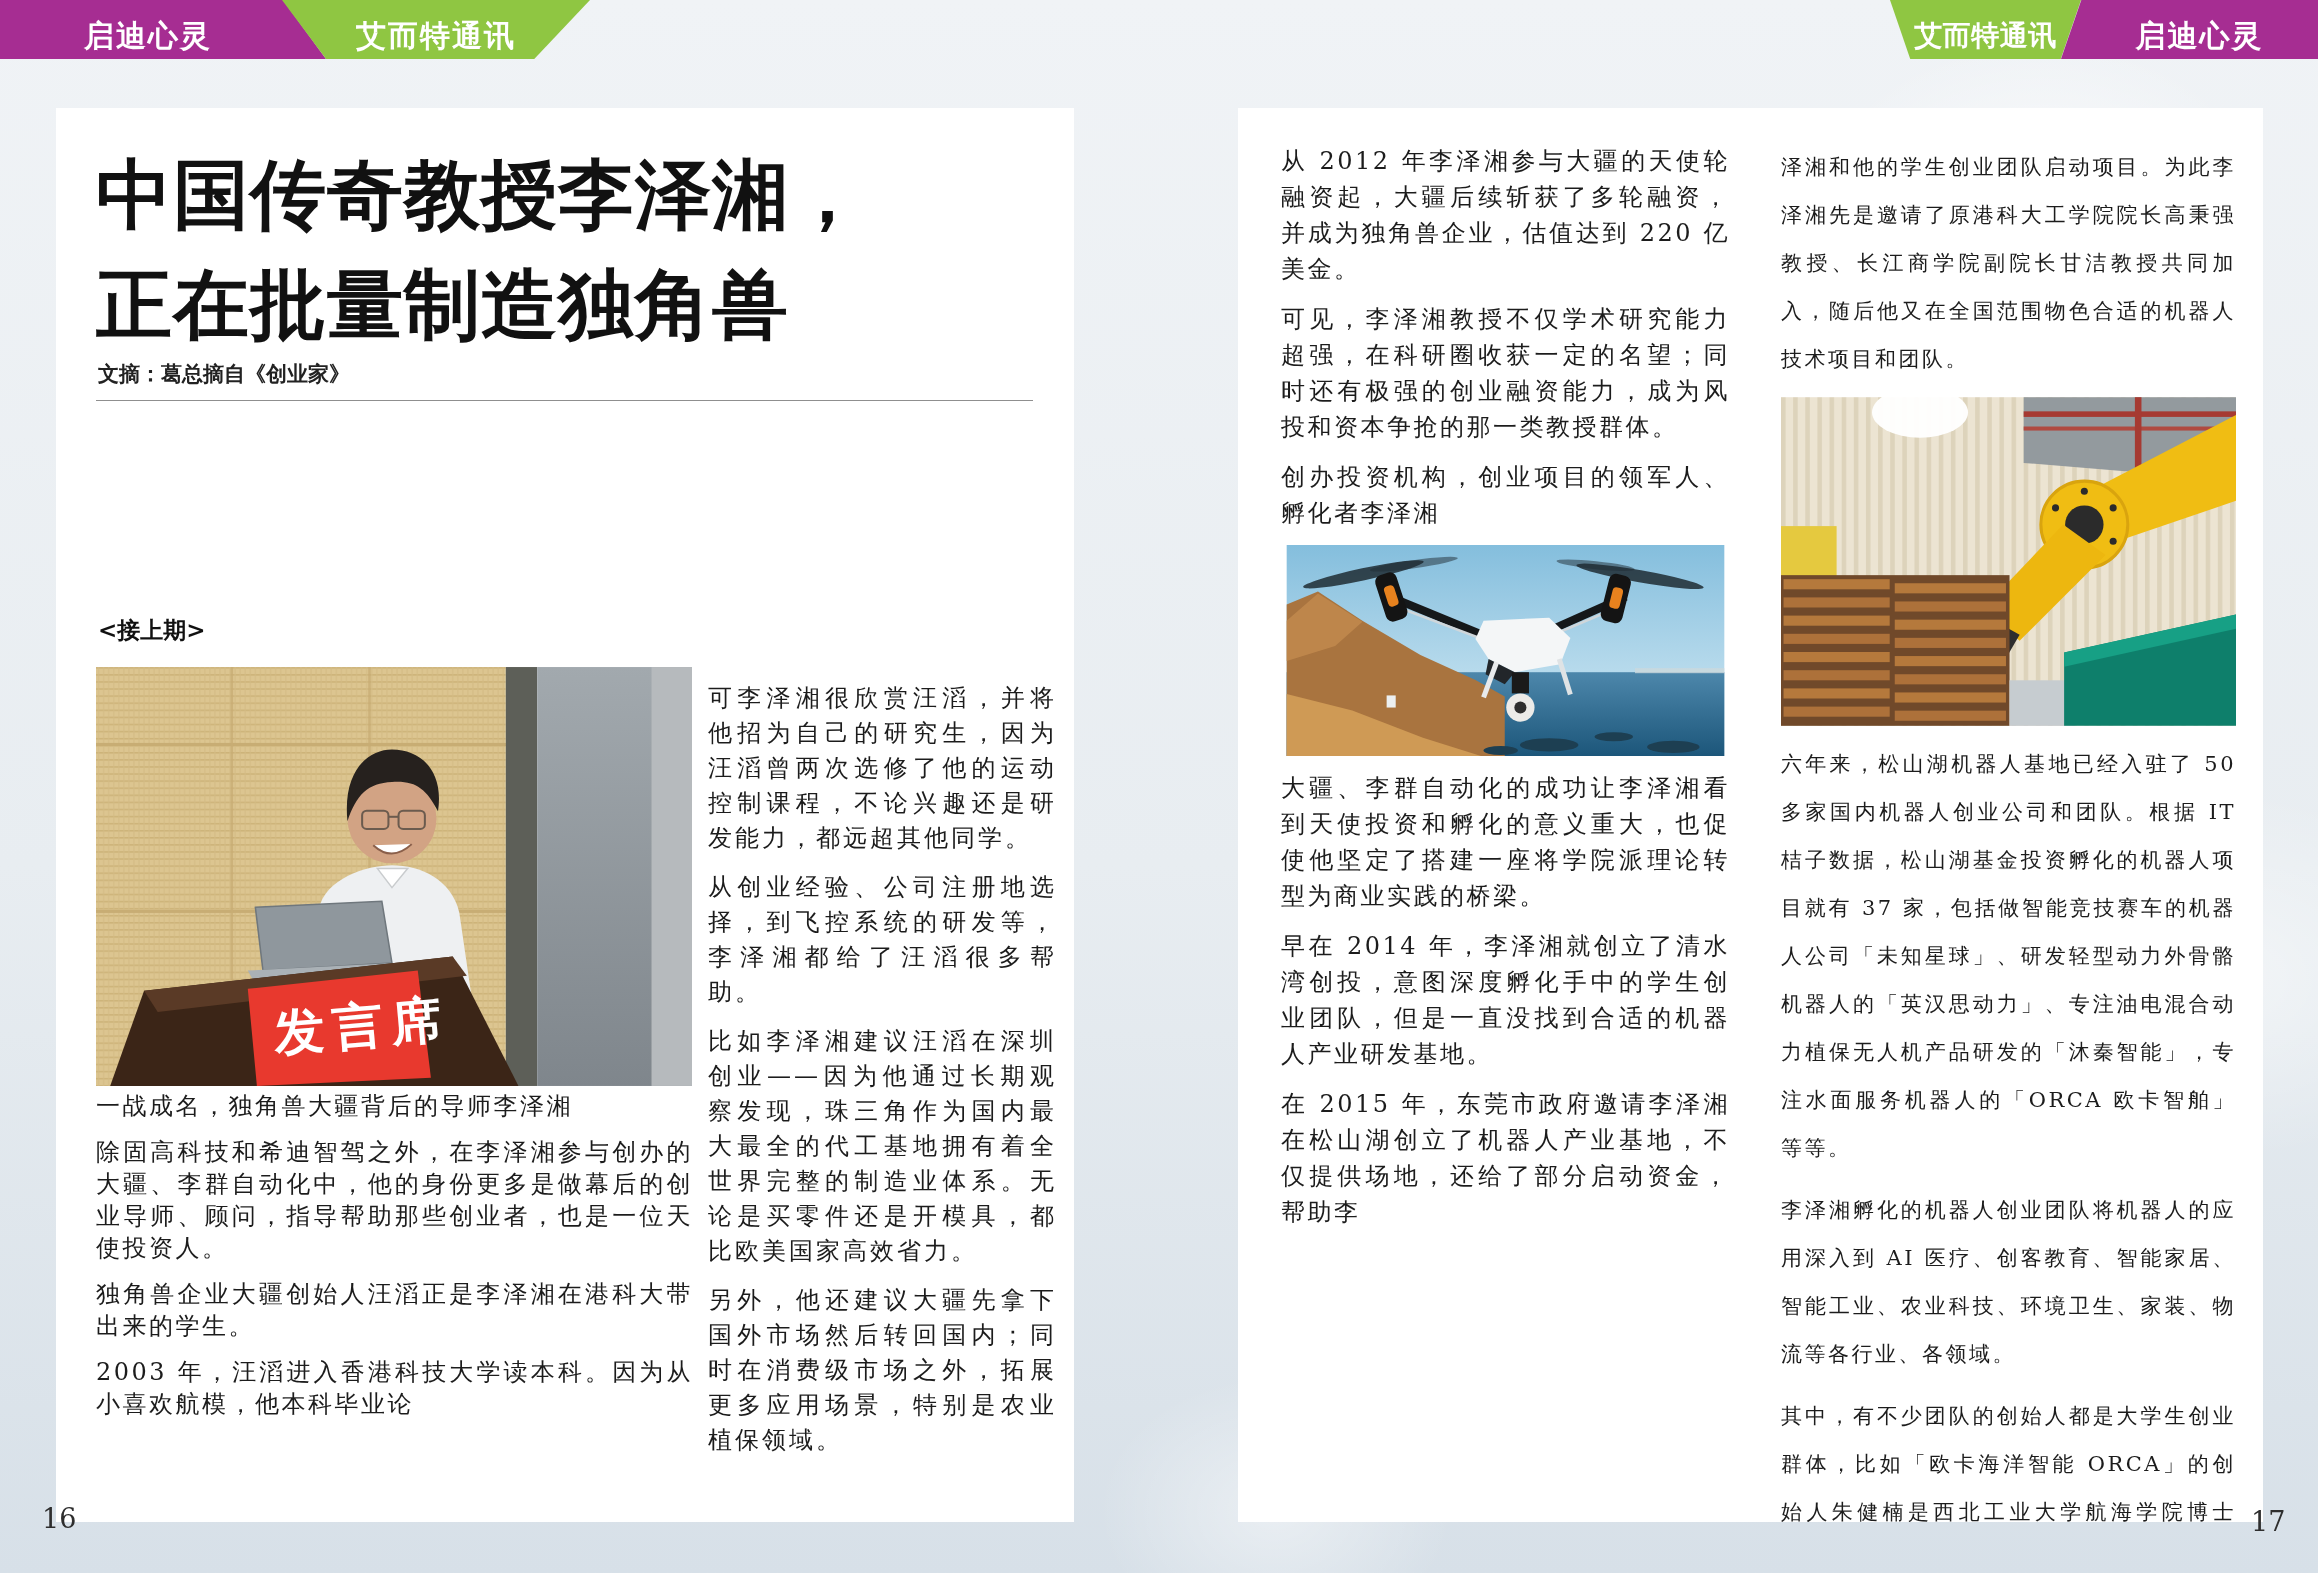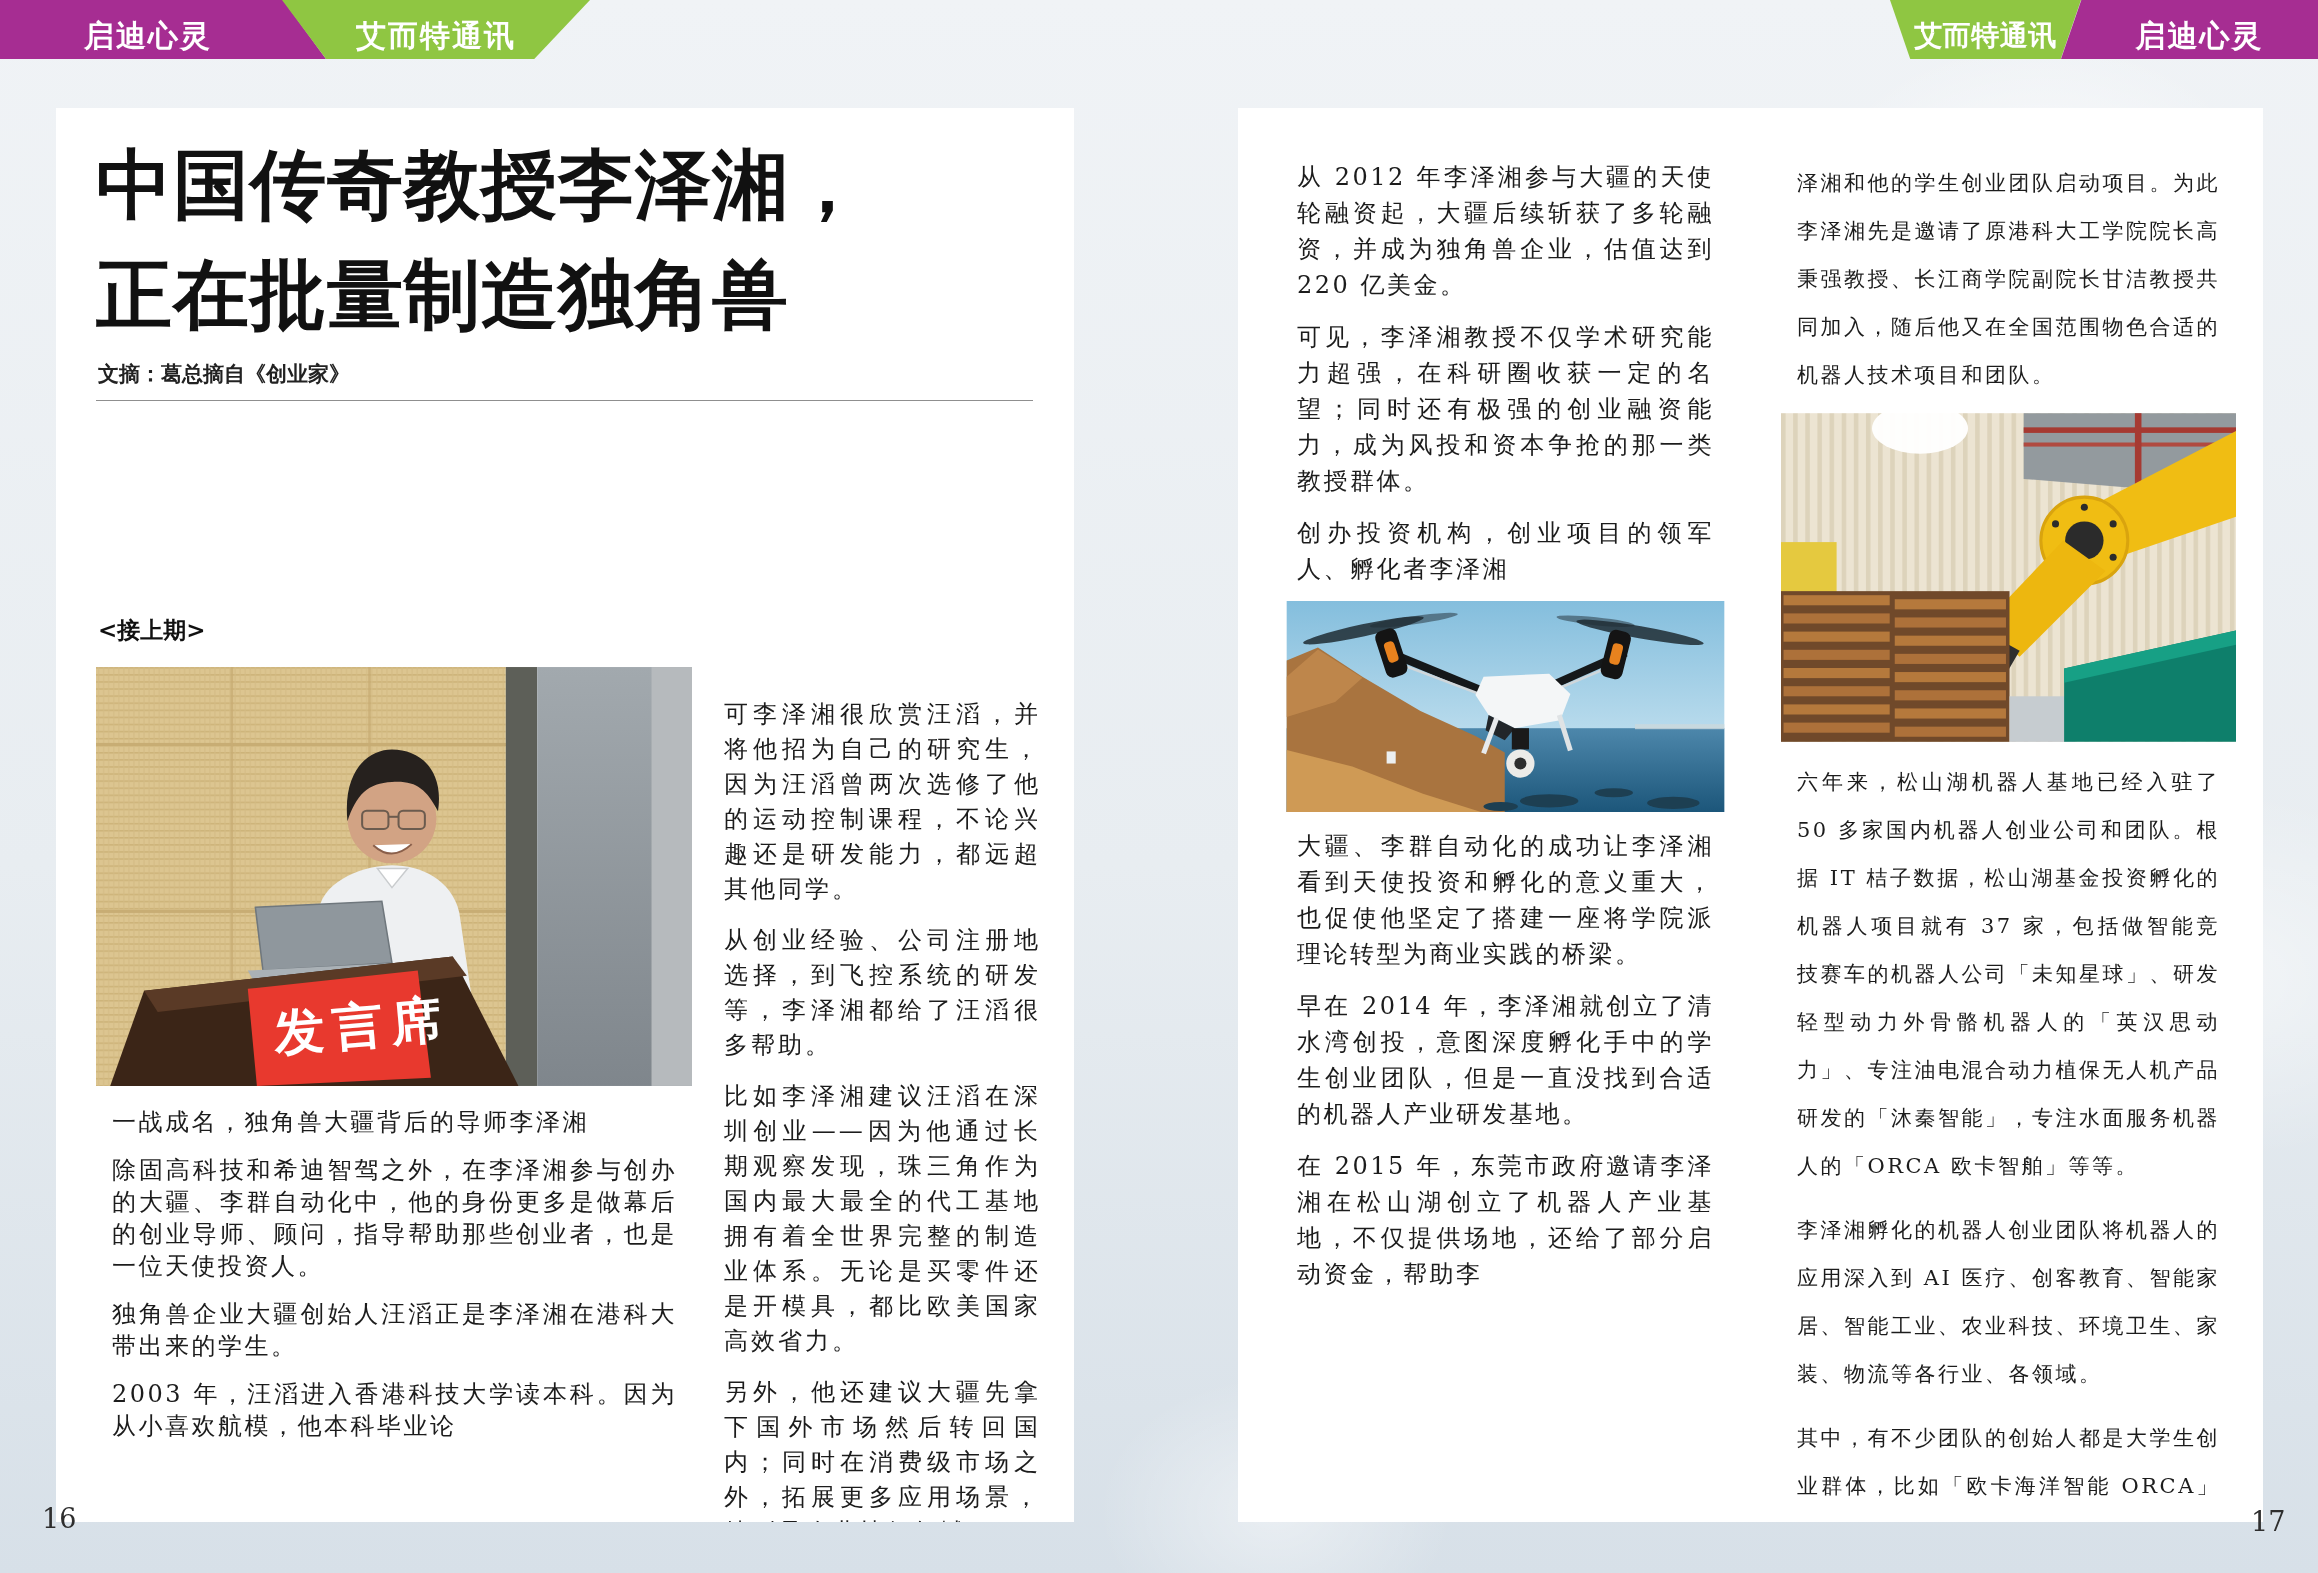--- a/index.html
+++ b/index.html
@@ -22,31 +22,31 @@
        clip-path:polygon(0 0,100% 0,81.9% 100%,14.3% 100%);}
   #tab-r-green{left:1890px;width:191px;background:#8fc642;font-size:28px;letter-spacing:0.5px;
        clip-path:polygon(0 0,100% 0,89.4% 100%,10.6% 100%);}
   #tab-r-magenta{left:2061px;width:257px;background:#a62d92;
        clip-path:polygon(7.9% 0,100% 0,100% 100%,0 100%);padding-left:20px;box-sizing:border-box;}
   
   .page{position:absolute;top:108px;height:1414px;background:#ffffff;overflow:hidden;}
   #page-left{left:56px;width:1018px;}
   #page-right{left:1238px;width:1025px;}
   
-  #title{position:absolute;left:40px;top:22px;width:961px;
+  #title{position:absolute;left:40px;top:32px;width:961px;
     font-family:"DejaVu Sans","Liberation Sans",sans-serif;font-weight:800;
     font-size:76px;line-height:110px;letter-spacing:1px;color:#111;}
   #byline{position:absolute;left:42px;top:252px;
     font-family:"DejaVu Sans","Liberation Sans",sans-serif;font-weight:700;font-size:21px;color:#222;}
   #byline-rule{position:absolute;left:40px;top:292px;width:937px;border-bottom:1.5px solid #8f8f8f;}
   #cont-tag{position:absolute;left:42px;top:507px;
     font-family:"DejaVu Sans","Liberation Sans",sans-serif;font-weight:700;font-size:23px;color:#111;}
   #speaker-photo{position:absolute;left:40px;top:559px;width:596px;height:419px;}
   .col{position:absolute;text-align:justify;}
-  .col p{margin:16px;}
+  .col p{margin:0;}
   #lp-col-left{left:40px;top:982px;width:597px;font-size:24px;line-height:32px;letter-spacing:2.5px;}
   #lp-col-left p{margin-bottom:14px;}
   #lp-col-right{left:652px;top:573px;width:349px;font-size:24px;line-height:35px;letter-spacing:3px;}
   #lp-col-right p{margin-bottom:14px;}
   
   #rp-col1{left:43px;top:35px;width:449px;font-size:24px;line-height:36px;letter-spacing:2.5px;}
   #rp-col1 p{margin-bottom:14px;}
   #rp-col2{left:543px;top:35px;width:455px;font-size:21px;line-height:48px;letter-spacing:2.5px;}
   #rp-col2 p{margin-bottom:14px;}
   .inline-photo{display:block;margin:14px 0;}

